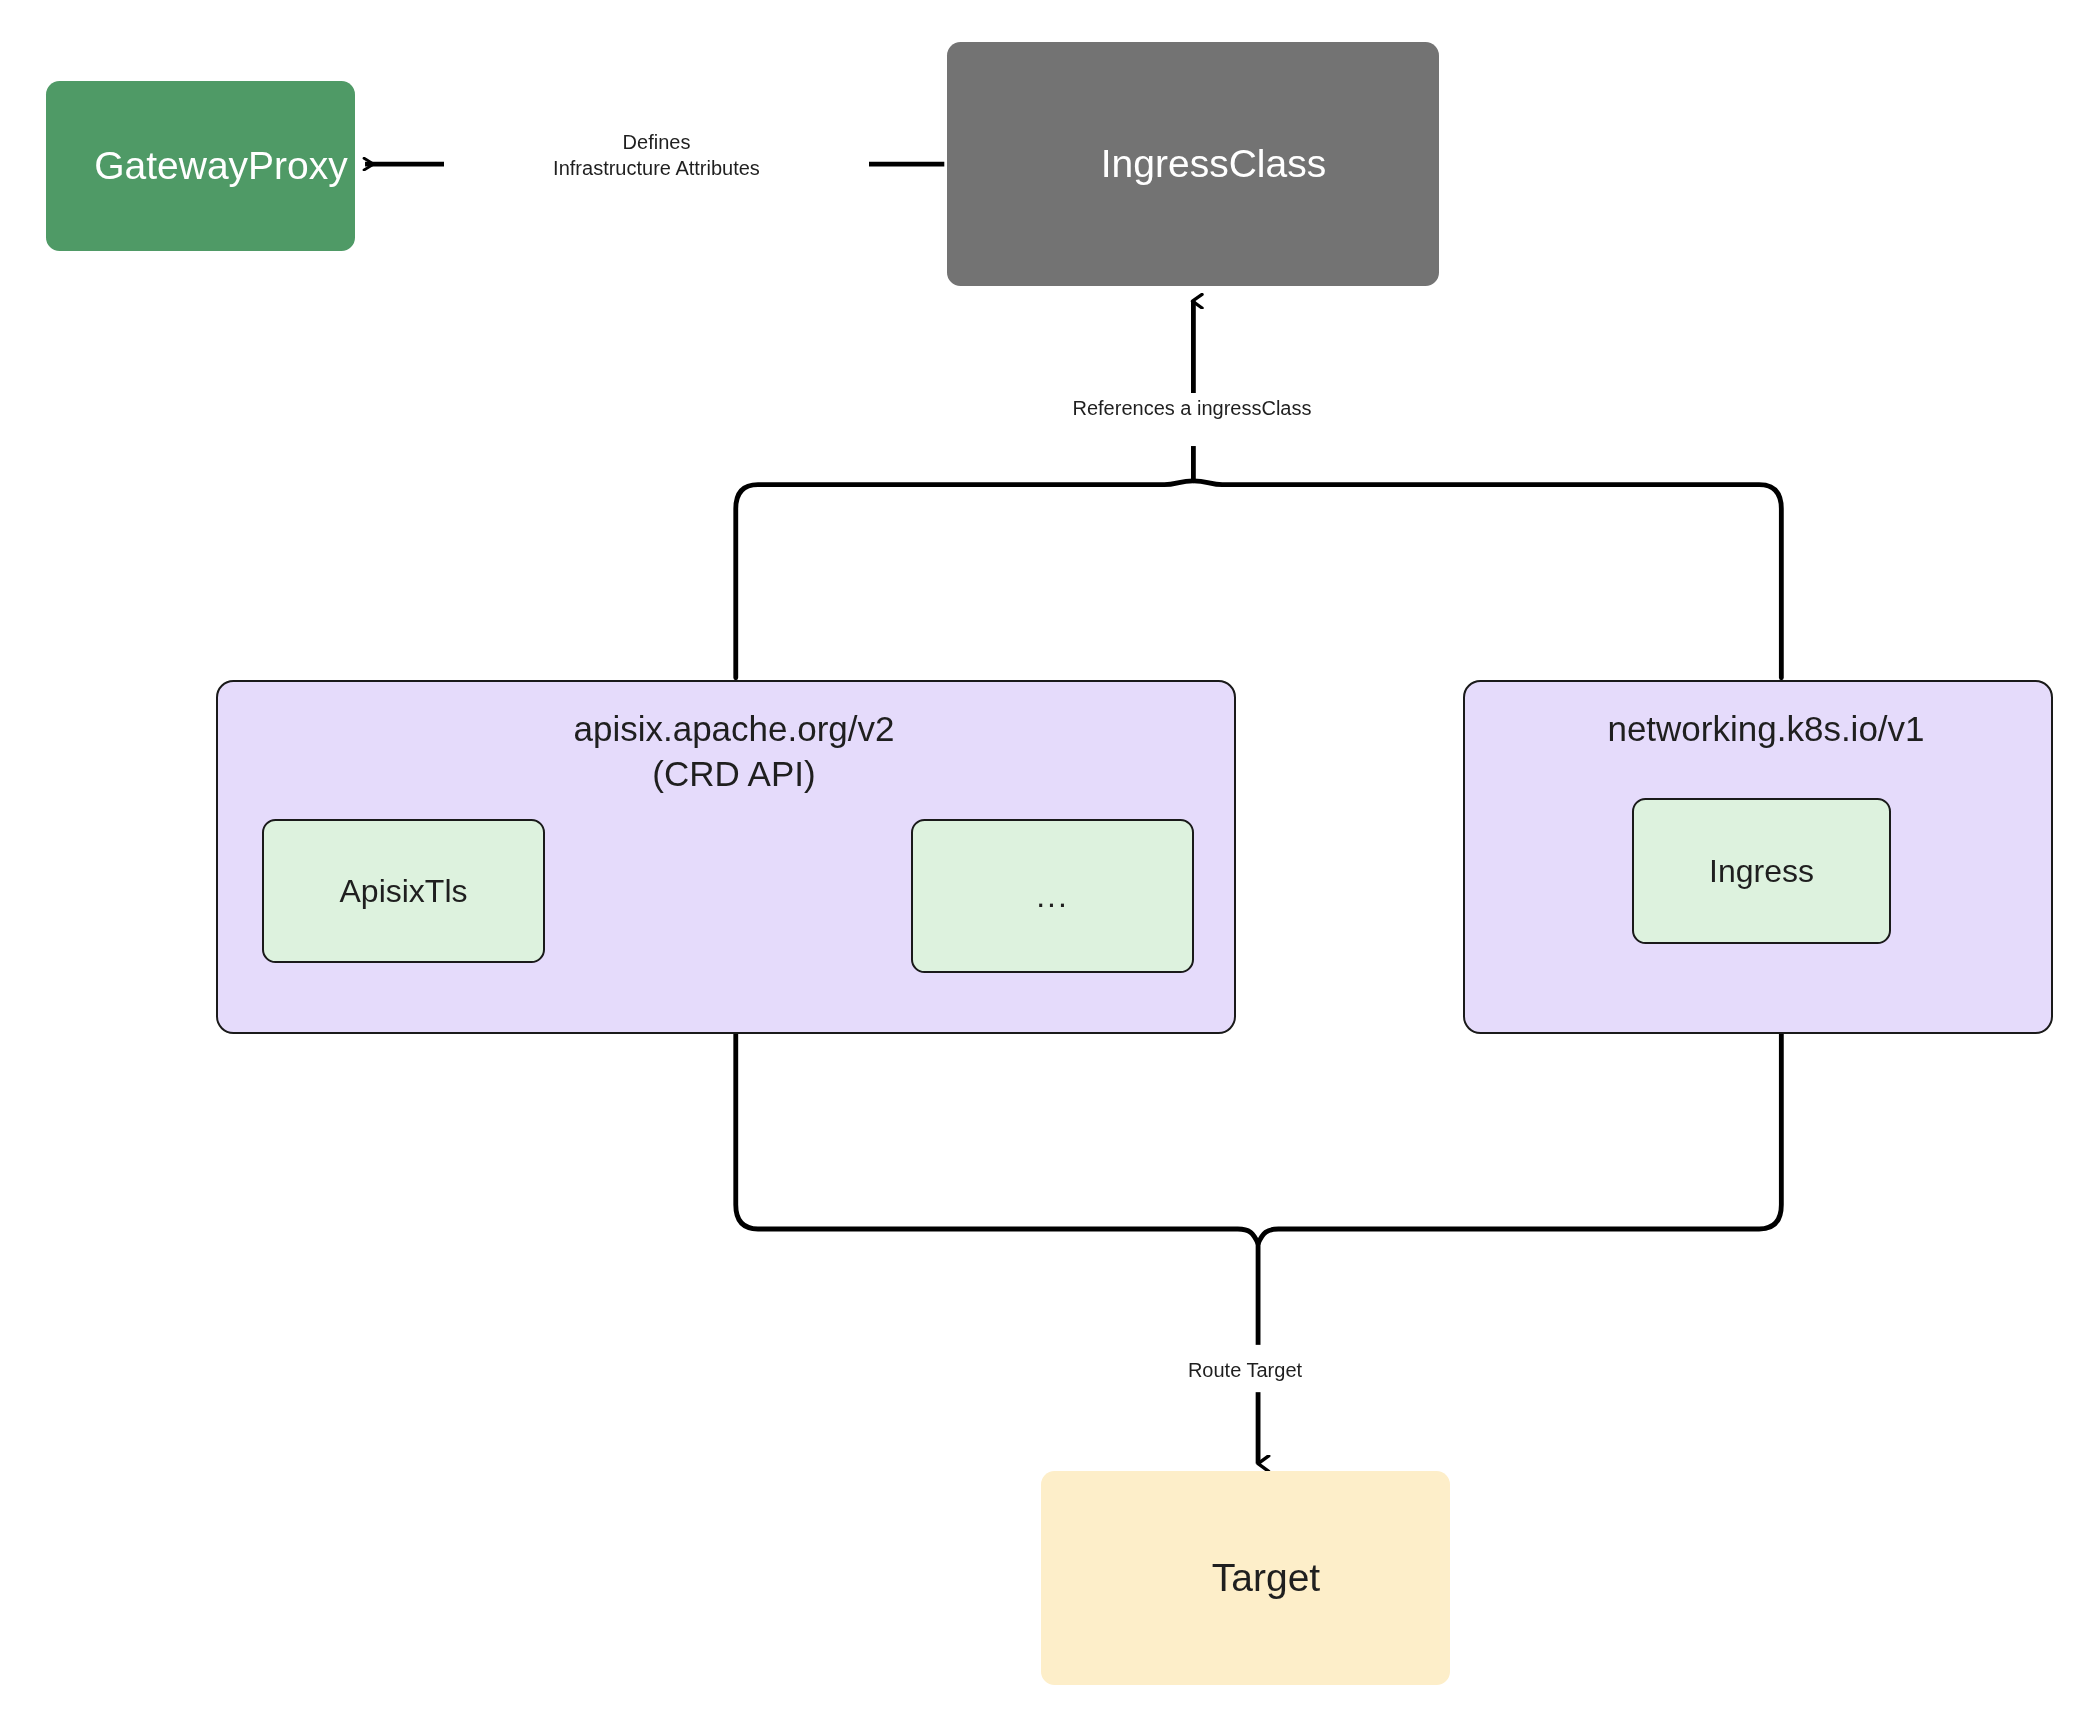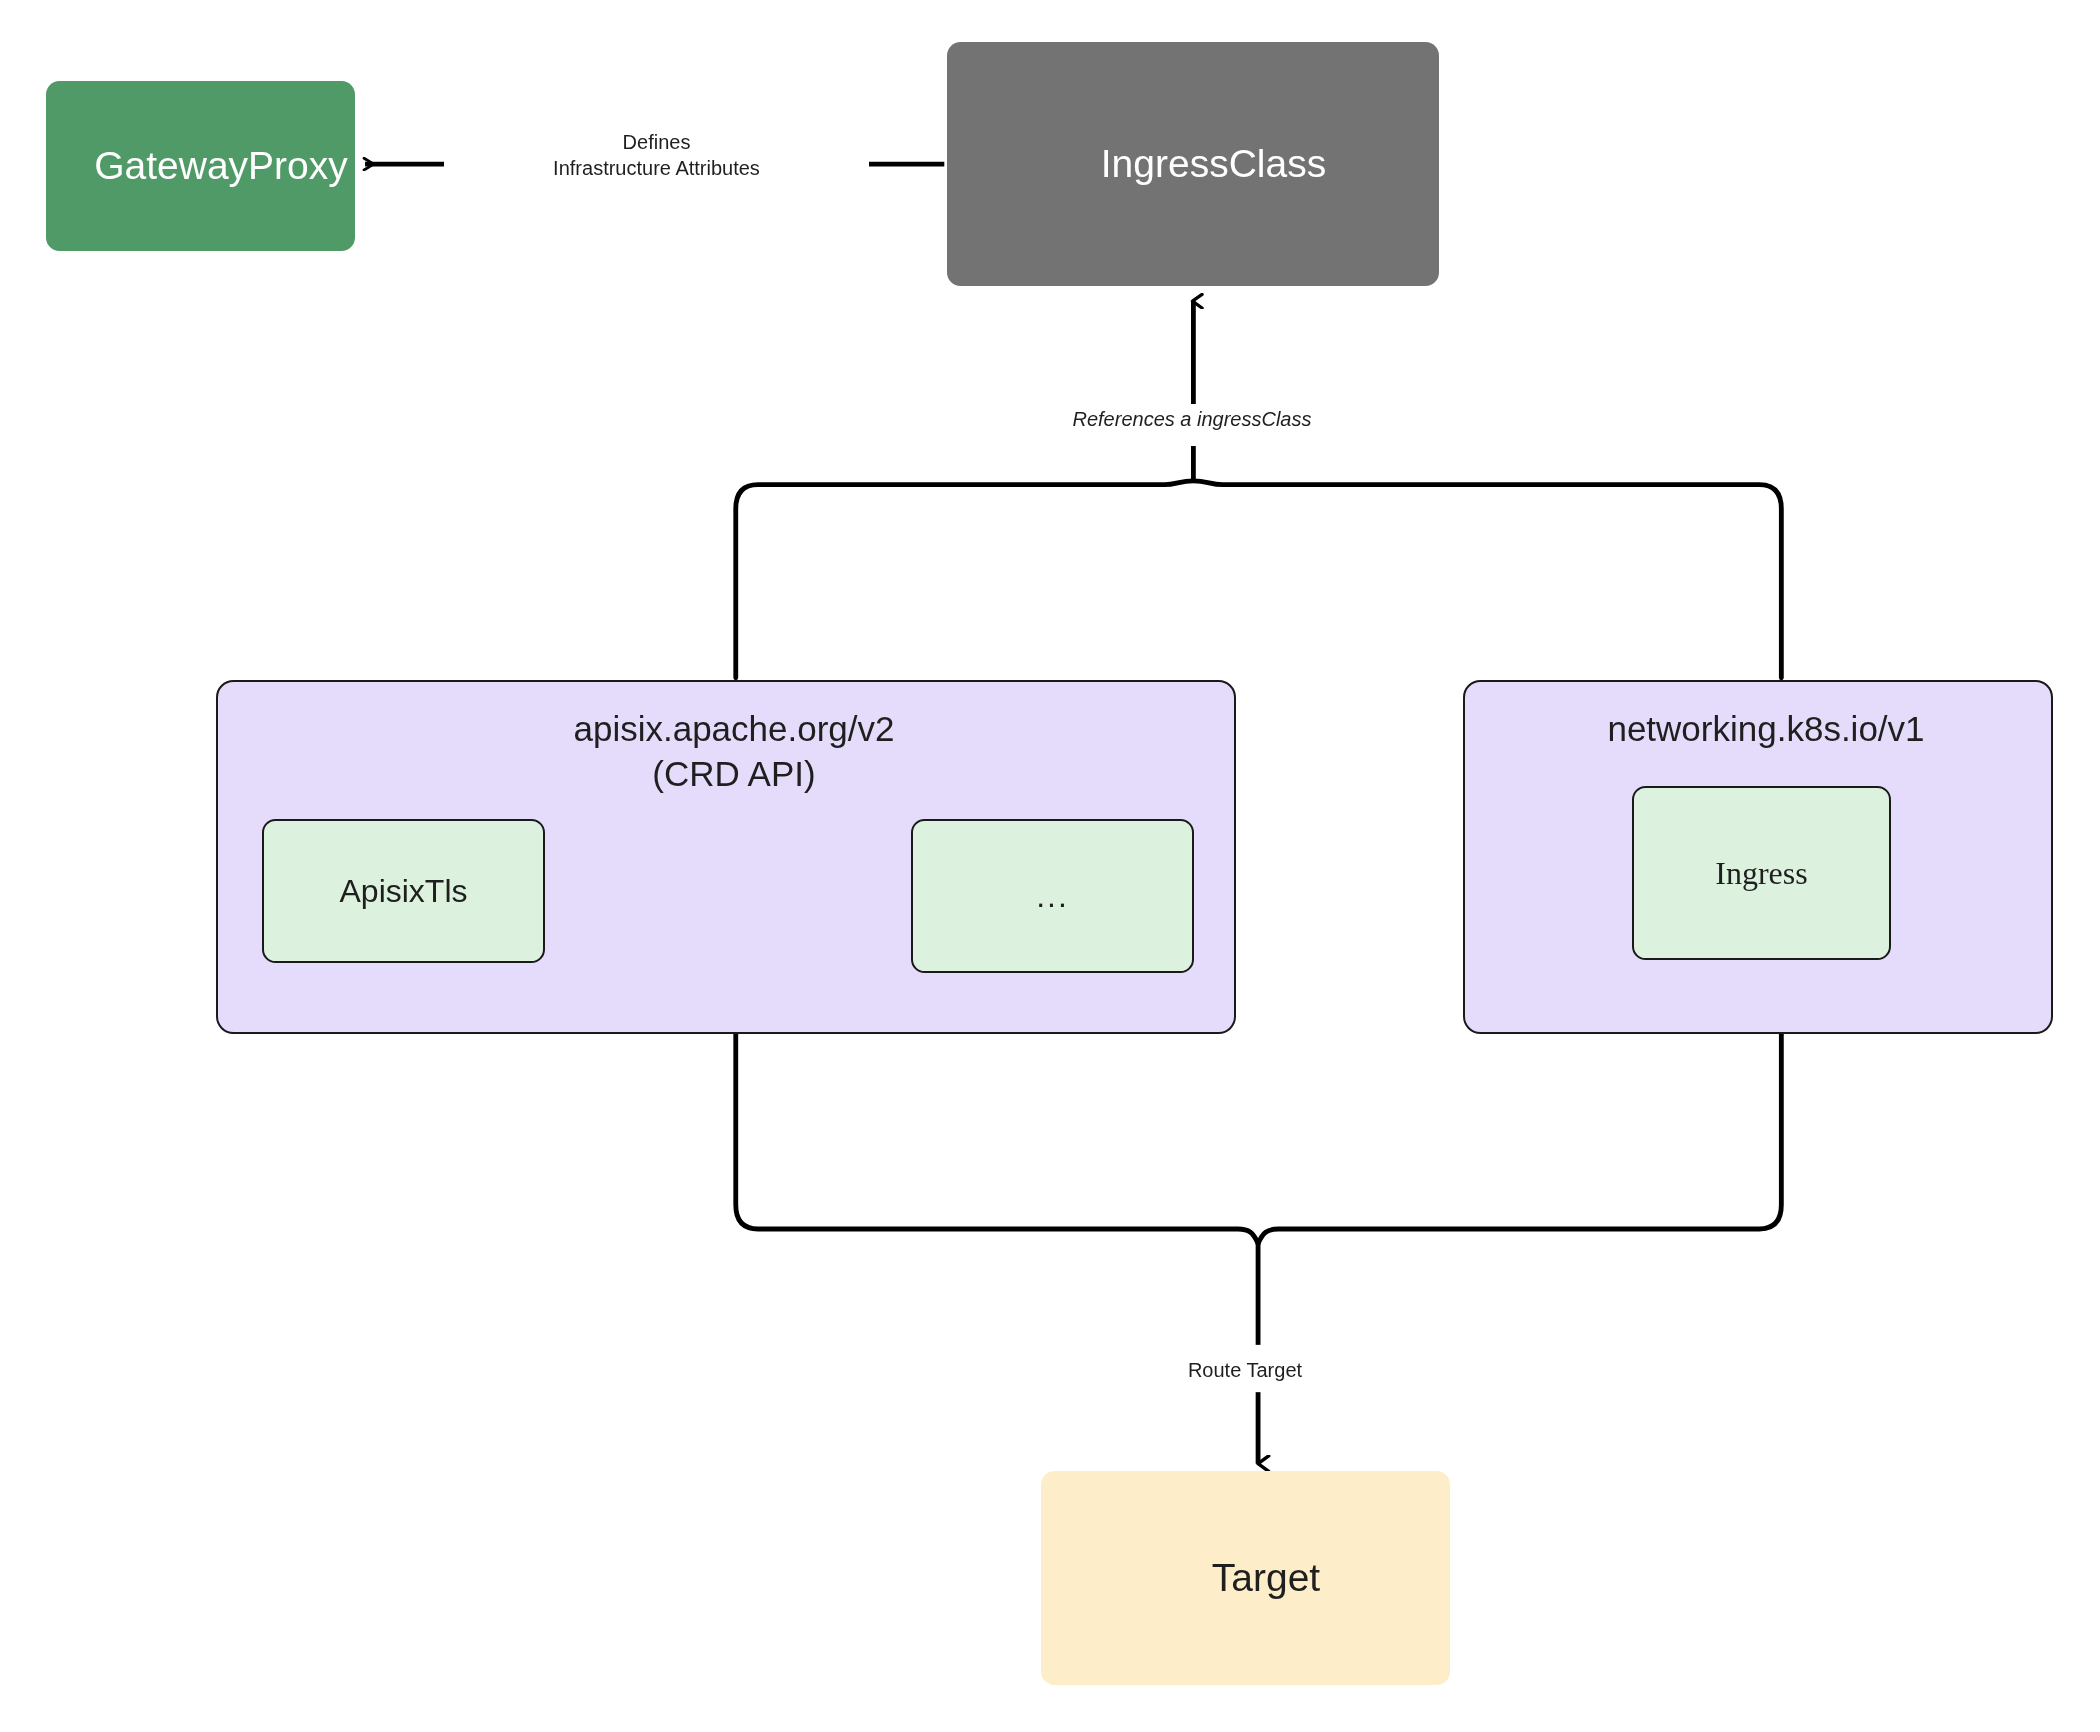--- a/index.html
+++ b/index.html
@@ -117,44 +117,43 @@
     background: #ddf2de;
     border: 2.9px solid #1a1a1a;
     border-radius: 13.5px;
     color: #1f1f1f;
     font-size: 32px;
     text-align: center;
   }
   .chip-apisixtls   { left: 44px;  top: 137px; width: 283px; height: 144px; align-items: center; }
   .chip-apisixroute { left: 372px; top: 137px; width: 283px; height: 154px; }
   .chip-ellipsis    { left: 693px; top: 137px; width: 283px; height: 154px; font-size: 32px; letter-spacing: 1.9px;}
-  .chip-ingress     { left: 167px; top: 104px; width: 259px; height: 174px; font-family: Liberation Serif, serif; }
+  .chip-ingress     { left: 167px; top: 116px; width: 259px; height: 146px; }
 
   
   .edge-label {
     position: absolute;
     color: #1f1f1f;
     font-size: 20px;
     line-height: 1.30;
     text-align: center;
     white-space: pre-line;
     background: #ffffff;
     padding: 1.9px 5.8px;
     box-sizing: border-box;
   }
   .lbl-defines {
     left: 444px;
     top: 127px;
     width: 425px;
   }
   .lbl-references {
     left: 975px;
-    top: 404px;
+    top: 393px;
     width: 434px;
-    font-style: italic;
   }
   .lbl-routetarget {
     left: 1110px;
     top: 1355px;
     width: 270px;
   }
 </style>
 </head>
 <body>
 

